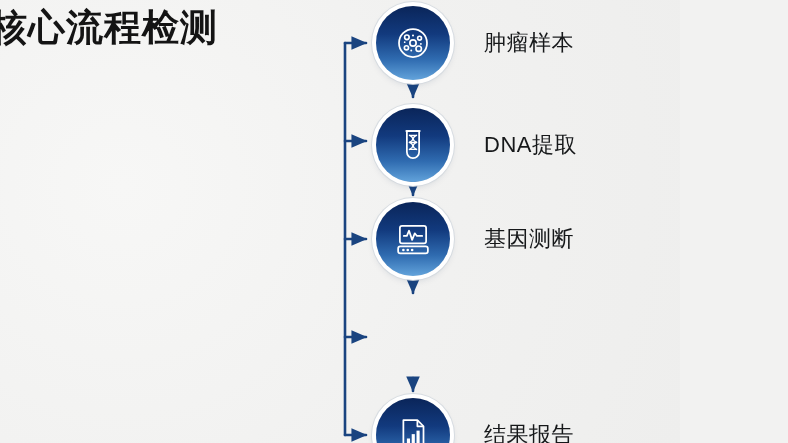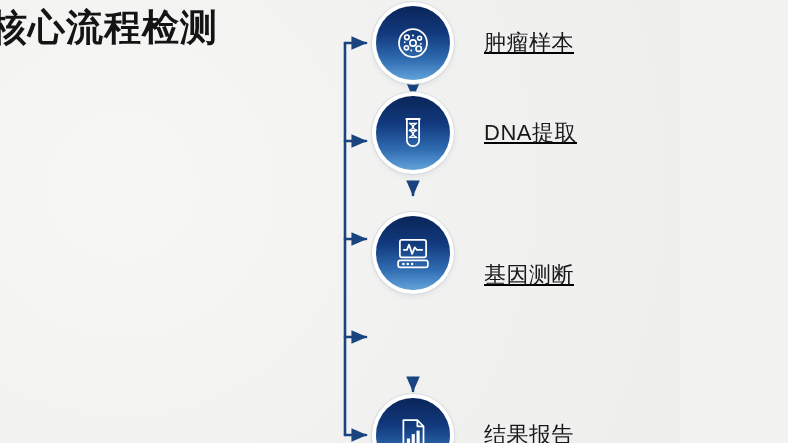--- a/index.html
+++ b/index.html
@@ -42,21 +42,20 @@
     height: 443px;
   }
   
   .step {
     position: absolute;
     left: 376px;
     width: 340px;
     height: 74px;
     display: flex;
     align-items: center;
-    text-decoration: underline;
   }
   .badge {
     position: relative;
     width: 74px;
     height: 74px;
     flex: 0 0 74px;
     border-radius: 50%;
     background: linear-gradient(180deg, #0a2559 0%, #123a7e 38%, #2f6bb0 72%, #62a3db 100%);
     box-shadow:
       0 0 0 4px #ffffff,
@@ -131,42 +130,42 @@
           <circle cx="24" cy="15.5" r="1.2"></circle>
           <circle cx="33" cy="25" r="1.1"></circle>
           <circle cx="22" cy="32.5" r="1.1"></circle>
           <circle cx="14.5" cy="23" r="1"></circle>
         </g>
       </svg>
     </div>
     <div class="step-label">肿瘤样本</div>
   </div>
 
-  <div class="step" style="top:96px;">
+  <div class="step" style="top:108px;">
     <div class="badge">
       <svg viewBox="0 0 48 48">
         <g fill="none" stroke="#ffffff" stroke-width="2" stroke-linejoin="round">
           <path d="M17,8 h14 v24 a7,7 0 0 1 -14,0 z"></path>
           <path d="M15.5,8 h17"></path>
         </g>
         <g fill="none" stroke="#ffffff" stroke-width="1.7" stroke-linecap="round">
           <path d="M20,13 C26.5,15.5 21.5,18.5 28,21"></path>
           <path d="M28,13 C21.5,15.5 26.5,18.5 20,21"></path>
           <path d="M20,21 C26.5,23.5 21.5,26.5 28,29"></path>
           <path d="M28,21 C21.5,23.5 26.5,26.5 20,29"></path>
           <path d="M20.5,13 h7"></path>
           <path d="M20.5,21 h7"></path>
           <path d="M20.5,29 h7"></path>
         </g>
       </svg>
     </div>
     <div class="step-label">DNA提取</div>
   </div>
 
-  <div class="step" style="top:216px;align-items:flex-end;">
+  <div class="step" style="top:202px;">
     <div class="badge">
       <svg viewBox="0 0 48 48">
         <g fill="none" stroke="#ffffff" stroke-width="2" stroke-linejoin="round">
           <rect x="9" y="9" width="30" height="20" rx="2.5"></rect>
           <rect x="7" y="32.5" width="34" height="8" rx="2.5"></rect>
         </g>
         <path d="M13.5,20.5 L17,20.5 L19.5,14.5 L23,25 L26,17.5 L28.5,20.5 L34.5,20.5" fill="none" stroke="#ffffff" stroke-width="2" stroke-linecap="round" stroke-linejoin="round"></path>
         <g fill="#ffffff">
           <circle cx="13" cy="36.5" r="1.5"></circle>
           <circle cx="18" cy="36.5" r="1.5"></circle>

